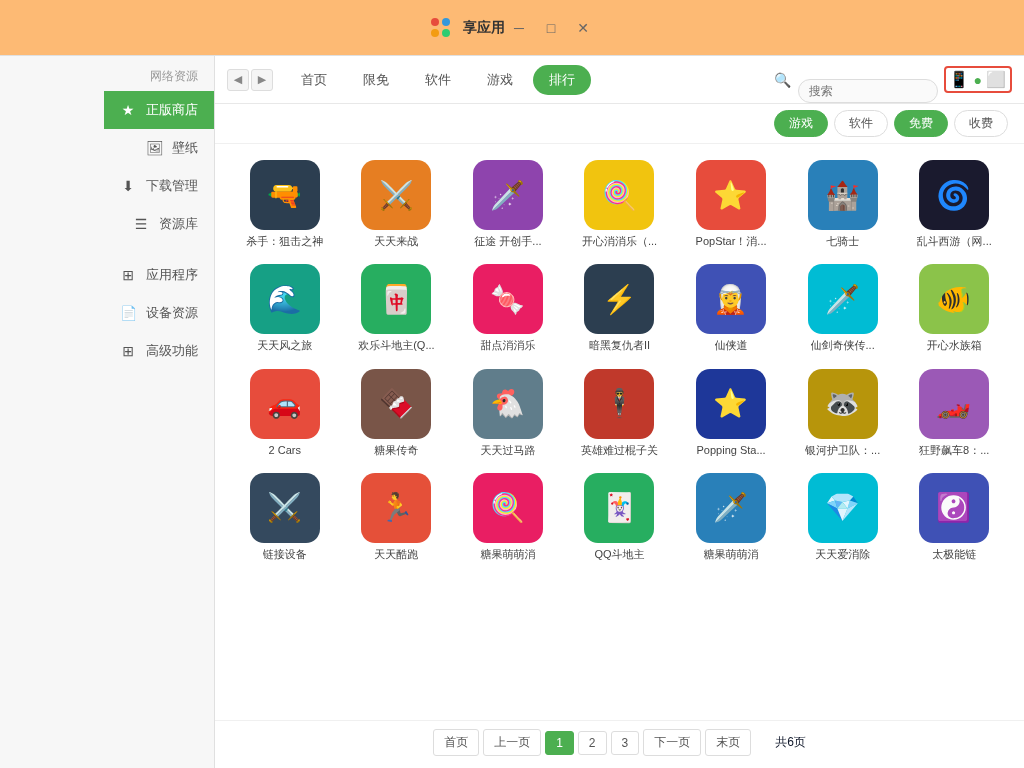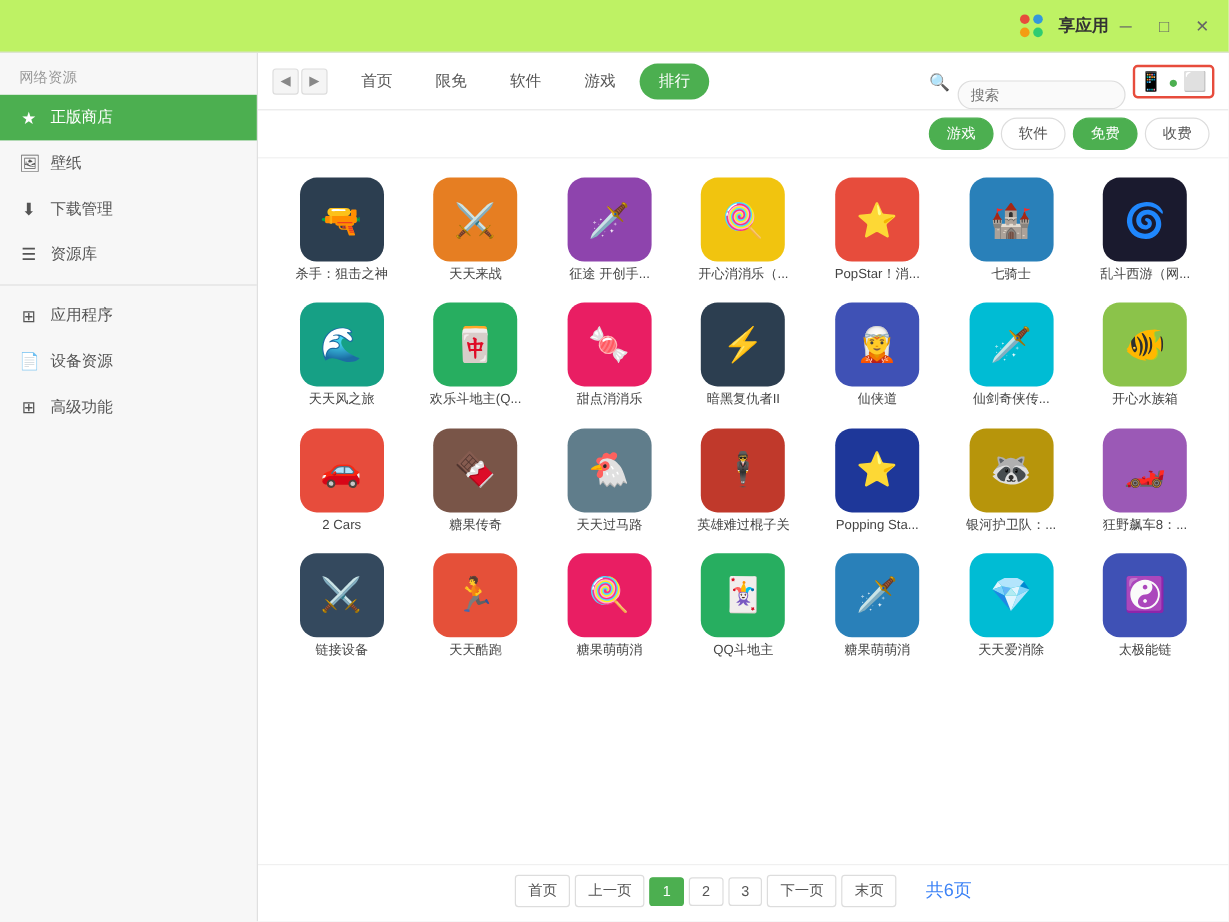--- a/index.html
+++ b/index.html
@@ -1,24 +1,24 @@
 <!DOCTYPE html>
 <html><head>
   <meta charset="utf-8">
   <style>
     * { margin: 0; padding: 0; box-sizing: border-box; }
     body { font-family: 'Microsoft YaHei', SimHei, Arial, sans-serif; background: #f0f0f0; width: 1024px; height: 768px; overflow: hidden; display: flex; flex-direction: column; }
 
     
     .title-bar {
-      height: 44px;
-      background: #bef264;
-      display: flex;
-      align-items: center;
-      justify-content: flex-end;
+      height: 56px;
+      background: #fdba74;
+      display: flex;
+      align-items: center;
+      justify-content: center;
       padding: 0 8px;
       border-bottom: 1px solid #e0e0e0;
       flex-shrink: 0;
     }
     .title-bar-left { display: flex; align-items: center; gap: 8px; }
     .app-logo { width: 28px; height: 28px; display: flex; align-items: center; justify-content: center; }
     .logo-dots { display: grid; grid-template-columns: 1fr 1fr; gap: 2px; width: 20px; height: 20px; }
     .logo-dot { border-radius: 50%; width: 8px; height: 8px; }
     .app-title { font-size: 14px; font-weight: bold; color: #333; }
     .title-bar-controls { display: flex; align-items: center; gap: 4px; }
@@ -28,20 +28,21 @@
     .main-layout { display: flex; flex: 1; overflow: hidden; }
 
     
     .sidebar {
       width: 215px;
       background: #f7f7f7;
       border-right: 1px solid #e0e0e0;
       display: flex;
       flex-direction: column;
       flex-shrink: 0;
+      align-items: flex-end;
     }
     .sidebar-section-title {
       padding: 12px 16px 6px;
       font-size: 12px;
       color: #999;
     }
     .sidebar-item {
       display: flex;
       align-items: center;
       gap: 10px;
@@ -180,21 +181,21 @@
     .page-btn {
       padding: 4px 10px;
       border: 1px solid #ddd;
       background: #fff;
       border-radius: 3px;
       font-size: 12px;
       cursor: pointer;
       color: #555;
     }
     .page-btn.active { background: #4caf50; color: #fff; border-color: #4caf50; }
-    .page-total { font-size: 15px; color: #3b82f6; margin-left: 20px; }
+    .page-total { font-size: 12px; color: #0f172a; margin-left: 20px; }
 
     
     .bg-dark { background: #2c3e50; }
     .bg-orange { background: #e67e22; }
     .bg-purple { background: #8e44ad; }
     .bg-yellow { background: #f1c40f; }
     .bg-red { background: #e74c3c; }
     .bg-blue { background: #2980b9; }
     .bg-dark2 { background: #1a1a2e; }
     .bg-teal { background: #16a085; }

